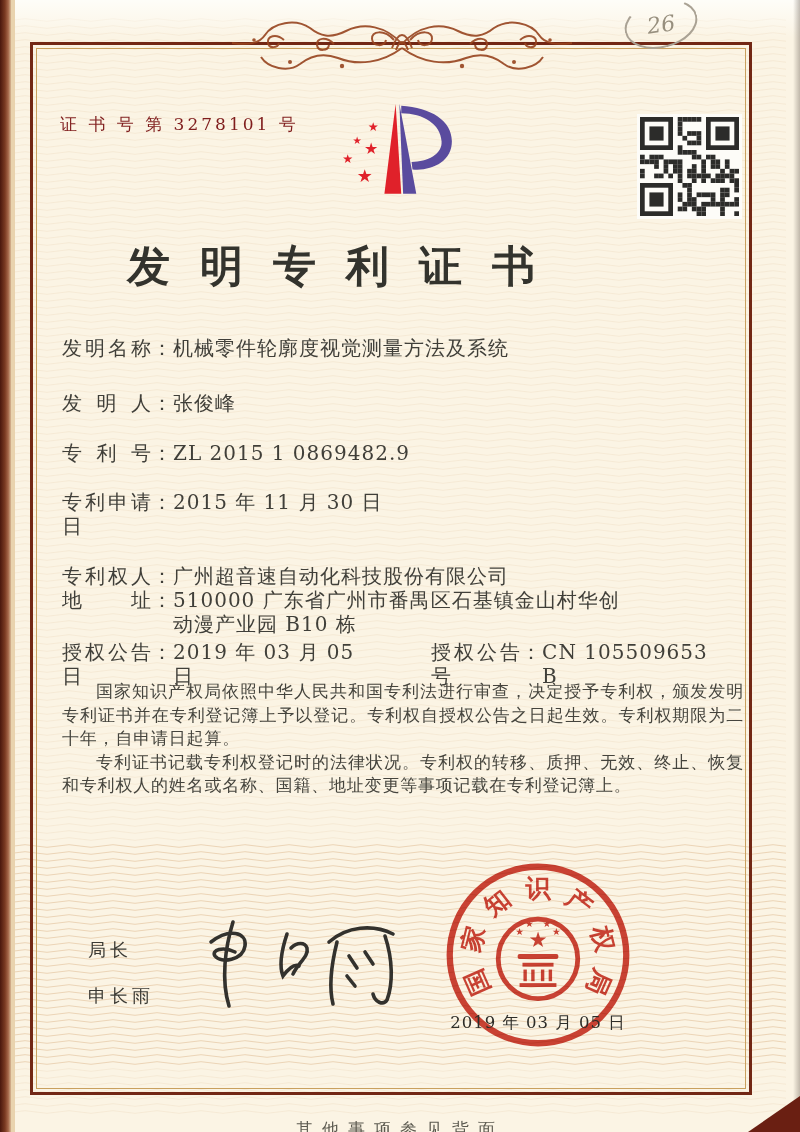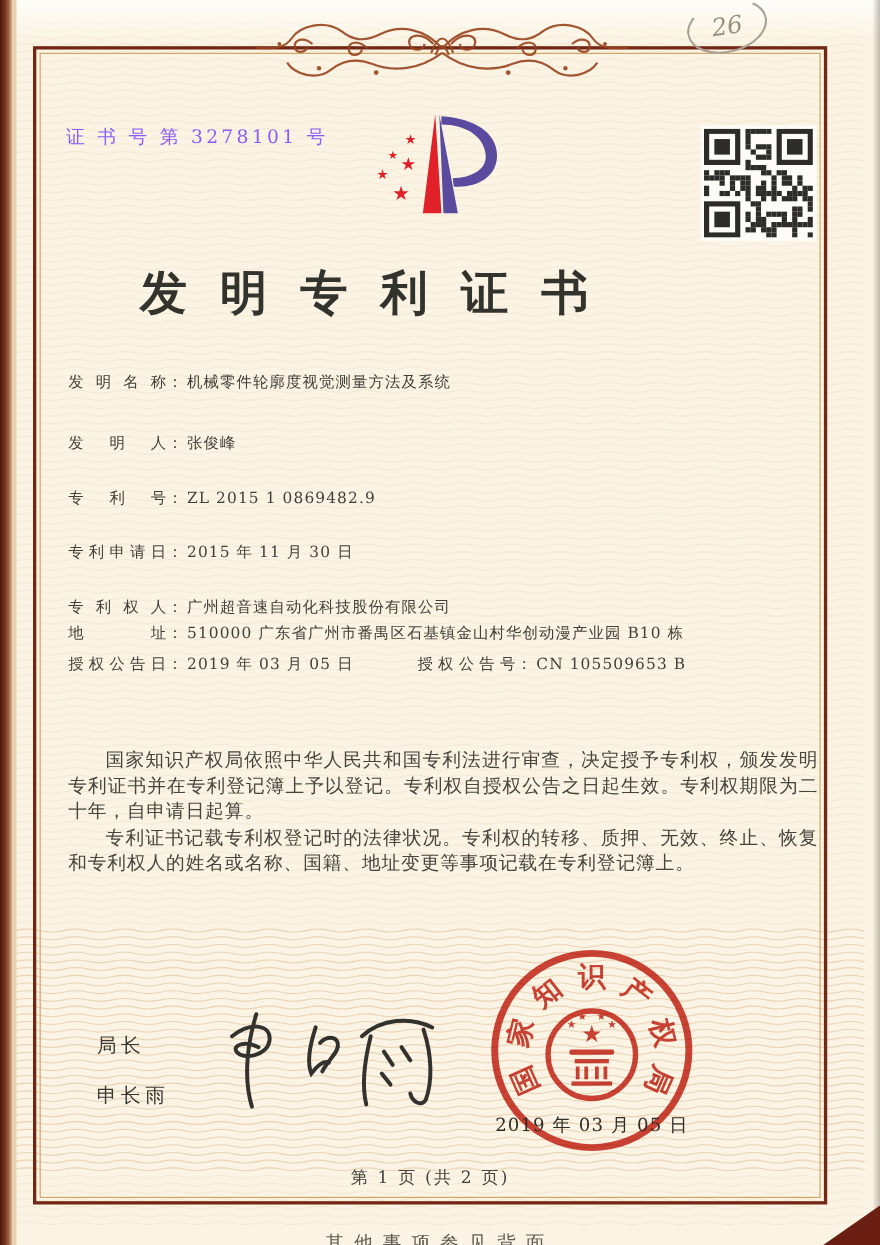--- a/index.html
+++ b/index.html
@@ -23,29 +23,29 @@
                background:linear-gradient(180deg,rgba(255,255,252,.85),rgba(255,255,252,0)); }
 
   
   .frame { position:absolute; left:30px; top:42px; width:722px; height:1053px;
            border:3px solid #722714; }
   .frame-inner { position:absolute; left:3px; top:3px; right:3px; bottom:3px;
                  border:1px solid #c9a05e; }
 
   .waves { position:absolute; left:14px; top:14px; pointer-events:none; }
 
-  .cert-no { position:absolute; left:60px; top:113px; font-size:17px; letter-spacing:3px; color:#8b5cf6; }
+  .cert-no { position:absolute; left:60px; top:113px; font-size:17px; letter-spacing:3px; color:#7f1d1d; }
 
   .logo { position:absolute; left:330px; top:100px; width:150px; height:122px; }
   .qr { position:absolute; left:637px; top:114px; width:105px; height:105px; background:#fdfcf8; padding:3px; }
 
   .title { position:absolute; left:30px; top:238px; width:602px; text-align:center;
            font-size:43px; font-weight:600; color:#33332d; letter-spacing:30px; text-indent:30px; }
 
-  .fields { position:absolute; left:62px; top:336px; width:660px; font-size:14px; color:#403f39; }
+  .fields { position:absolute; left:62px; top:336px; width:660px; font-size:20px; color:#403f39; }
   .frow { display:flex; margin-bottom:0; line-height:24px; letter-spacing:1px; }
   .flabel { display:inline-block; width:90px; text-align:justify; text-align-last:justify; flex:0 0 90px; }
   .fcolon { flex:0 0 18px; }
   .fvalue { flex:1 1 auto; max-width:470px; }
   .grant-row { display:flex; }
   .grant-b { display:flex; margin-left:58px; }
 
   .paras { position:absolute; left:62px; top:680px; width:682px; font-size:17px; color:#45443d;
            line-height:23.6px; letter-spacing:0.8px; text-align:justify; }
   .paras p { text-indent:2em; margin:0; }
@@ -516,17 +516,16 @@
         <text x="100" y="40" font-size="26" font-weight="bold" fill="#c8372a" text-anchor="middle" transform="rotate(-76 100 100)">家</text>
         <text x="100" y="40" font-size="26" font-weight="bold" fill="#c8372a" text-anchor="middle" transform="rotate(-38 100 100)">知</text>
         <text x="100" y="40" font-size="26" font-weight="bold" fill="#c8372a" text-anchor="middle" transform="rotate(0 100 100)">识</text>
         <text x="100" y="40" font-size="26" font-weight="bold" fill="#c8372a" text-anchor="middle" transform="rotate(38 100 100)">产</text>
         <text x="100" y="40" font-size="26" font-weight="bold" fill="#c8372a" text-anchor="middle" transform="rotate(76 100 100)">权</text>
         <text x="100" y="40" font-size="26" font-weight="bold" fill="#c8372a" text-anchor="middle" transform="rotate(114 100 100)">局</text>
       </g>
   </svg>
   <div class="seal-date">2019 年 03 月 05 日</div>
 
-  <div class="page-foot">第 1 页 (共 2 页)</div>
 
   <div class="back-note">其他事项参见背面</div>
 
 </div>
 
 </body></html>

